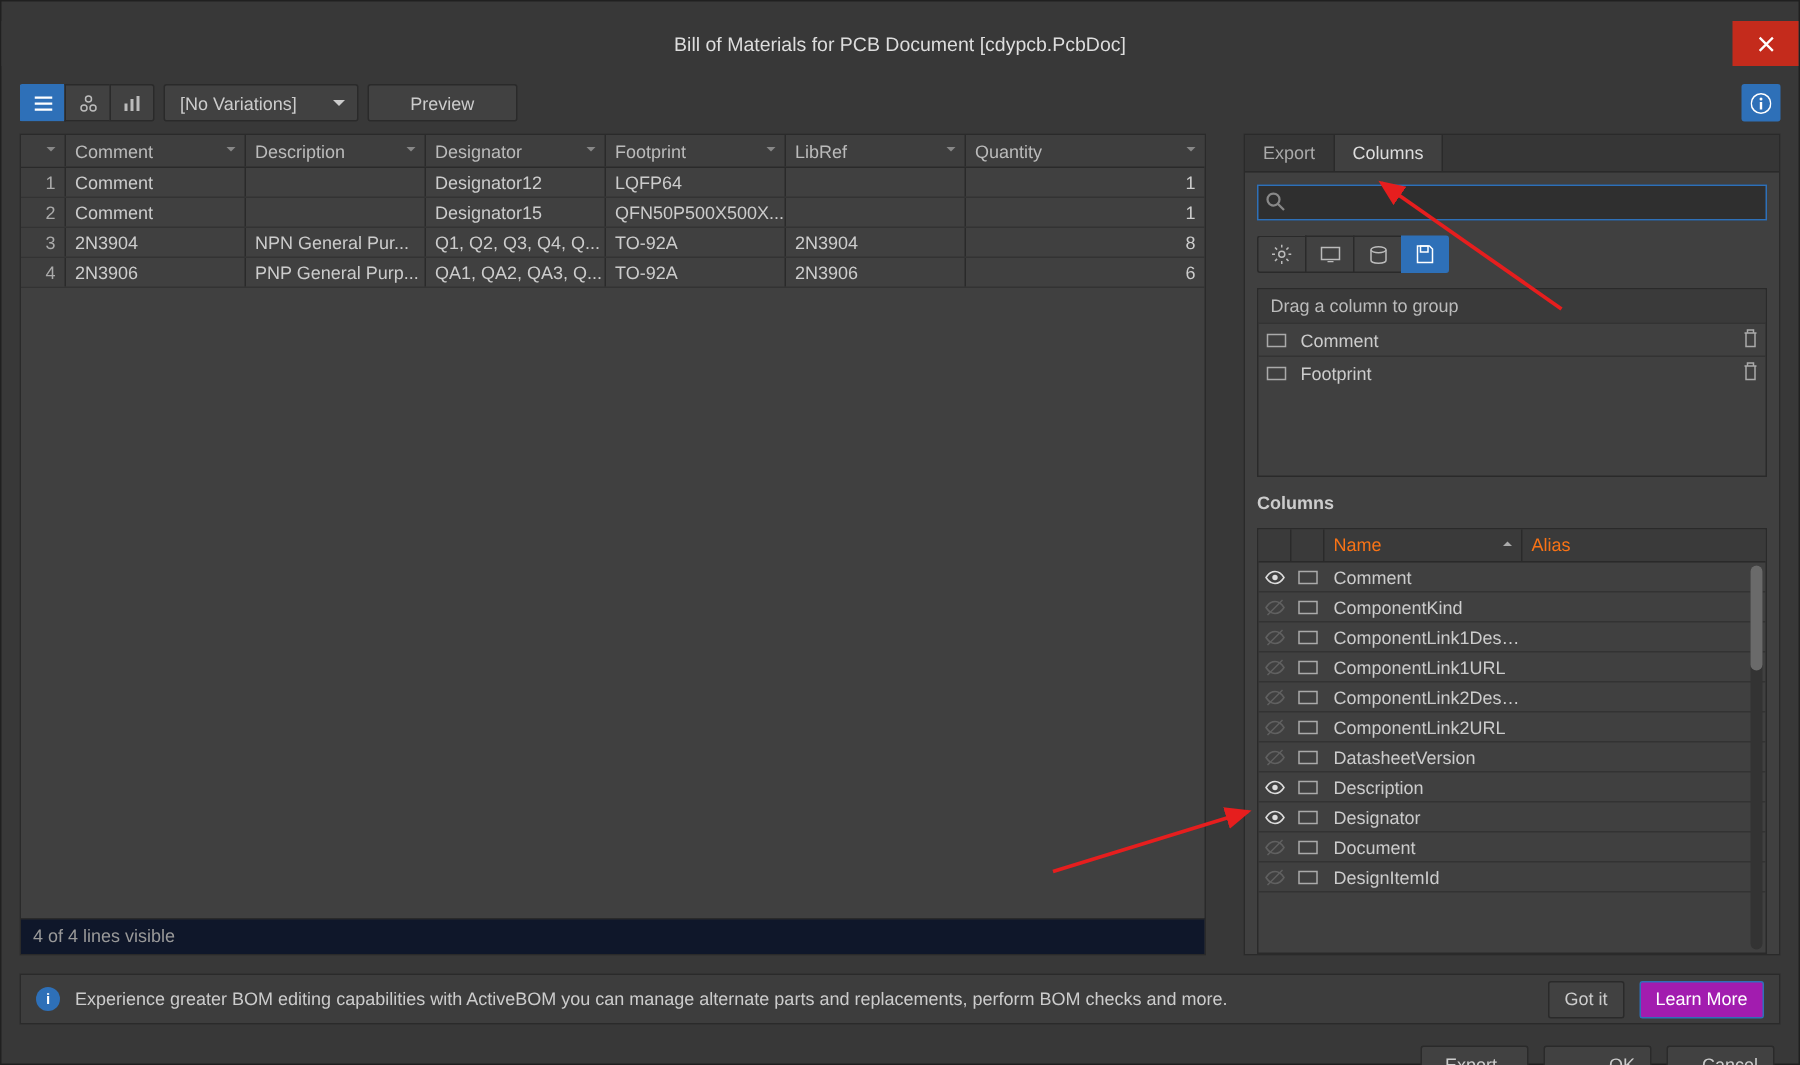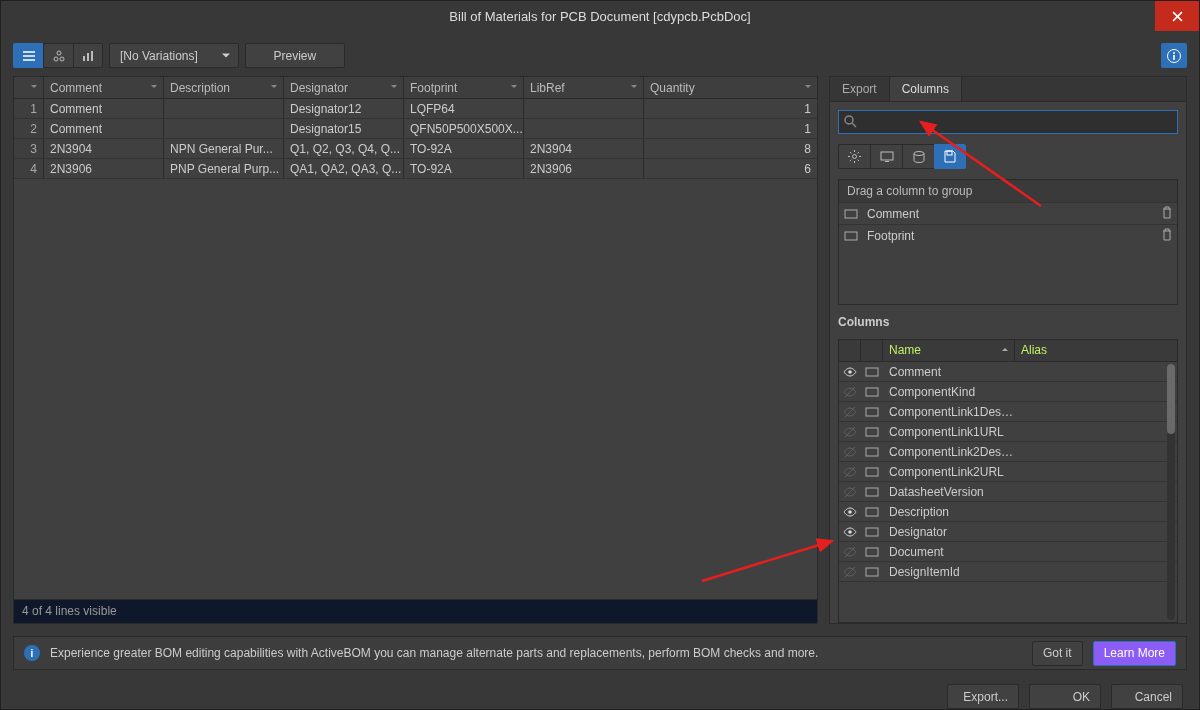--- a/index.html
+++ b/index.html
@@ -1,34 +1,34 @@
 <!DOCTYPE html>
 <html><head>
 <meta charset="utf-8">
 <style>
   * { box-sizing: border-box; margin: 0; padding: 0; }
   html, body { width: 1200px; height: 710px; overflow: hidden; font-family: "Segoe UI", Arial, sans-serif; font-size: 12px; background: #383838; color: #ccc; }
   .window { position: relative; width: 1200px; height: 710px; background: #383838; border: 1px solid #202020; }
-  .titlebar { height: 30px; background: #383838; display:flex; align-items:center; justify-content:center; position:relative; color:#ddd; font-size:13px; }
+  .titlebar { height: 30px; background: #383838; display:flex; align-items:center; justify-content:center; position:relative; color:#ddd; font-size:13px;margin-top:13px; }
   .close-btn { position:absolute; right:0; top:0; width:44px; height:30px; background:#c42b1c; display:flex; align-items:center; justify-content:center; cursor:pointer; }
   .close-btn svg { width:11px; height:11px; }
   .body { display:flex; flex-direction:column; padding:12px 12px 0 12px; height:calc(100% - 30px); }
   .toolbar { display:flex; gap:6px; align-items:center; margin-bottom:8px; }
   .btn { background:#414141; border:1px solid #2a2a2a; color:#ccc; height:25px; display:flex; align-items:center; justify-content:center; padding:0 10px; cursor:pointer; border-radius:2px; }
   .btn.icon { width:30px; padding:0; }
   .btn.dd { padding-right:40px; position:relative; min-width:110px; }
   .btn.dd::after { content:""; position:absolute; right:8px; top:50%; transform:translateY(-30%); border:4px solid transparent; border-top-color:#ccc; }
   .btn-group { display:flex; }
   .btn-group .btn { border-radius:0; border-right-width:0;}
   .btn-group .btn:first-child{ border-top-left-radius:2px;border-bottom-left-radius:2px;}
   .btn-group .btn:last-child{ border-top-right-radius:2px;border-bottom-right-radius:2px; border-right-width:1px;}
   .btn.selected { background:#2e70b8; border-color:#2e70b8; color:#fff;}
   .spacer { flex:1; }
   .info-btn { width:26px; height:25px; background:#2e70b8; border-radius:2px; display:flex; align-items:center; justify-content:center; cursor:pointer;}
-  .main-row { display:flex; gap:11px; flex:0 0 548px; }
+  .main-row { display:flex; gap:25px; flex:0 0 548px; }
   
   .grid-area { display:flex; flex-direction:column; flex:1; border:1px solid #2a2a2a; background:#404040; }
   .grid-header { display:flex; background:#3e3e3e; border-bottom:1px solid #2a2a2a; height:22px; }
   .grid-header .cell, .grid-row .cell { flex:0 0 auto; padding:3px 6px; border-right:1px solid #2a2a2a; white-space:nowrap; overflow:hidden; text-overflow:ellipsis; display:flex; align-items:center; position:relative;}
   .grid-header .cell { color:#bbb; cursor:pointer;}
   .grid-header .cell::after { content:""; position:absolute; right:6px; top:50%; transform:translateY(-50%); border:3px solid transparent; border-top-color:#888;}
   .grid-body { flex:1; overflow:hidden; }
   .grid-row { display:flex; height:20px; border-bottom:1px solid #333; }
   .col-num { width:30px; justify-content:flex-end; color:#aaa; background:#3e3e3e;}
   .col-comment { width:120px; }
@@ -55,40 +55,40 @@
   .src-btns .btn { width:32px;}
   .group-box { border:1px solid #2a2a2a; }
   .group-head { background:#3a3a3a; padding:4px 8px; color:#bbb; }
   .group-body { }
   .group-row { display:flex; align-items:center; height:22px; padding:0 4px; gap:8px; border-top:1px solid #333;}
   .group-row .glabel{ flex:1; }
   .box-icon{ display:inline-flex; width:16px; justify-content:center;}
   .trash { cursor:pointer; color:#aaa; }
   .cols-box { border:1px solid #2a2a2a; display:flex; flex-direction:column; flex:1; min-height:0;}
   .cols-head { display:flex; background:#3a3a3a; border-bottom:1px solid #2a2a2a; height:22px;}
-  .cols-head .hcell { padding:3px 6px; color:#bef264; border-right:1px solid #2a2a2a; position:relative;}
+  .cols-head .hcell { padding:3px 6px; color:#f97316; border-right:1px solid #2a2a2a; position:relative;}
   .cols-head .hname{ flex:0 0 132px; }
   .cols-head .hname::after{content:""; position:absolute; right:6px; top:50%; transform:translateY(-50%); border:3px solid transparent; border-bottom-color:#aaa; margin-top:-3px;}
   .cols-head .heye{ flex:0 0 22px;}
   .cols-head .hico{ flex:0 0 22px;}
   .cols-head .halias{ flex:1;}
   .cols-body { overflow:hidden; position:relative; flex:1;}
   .col-row { display:flex; height:20px; align-items:center; border-bottom:1px solid #333;}
   .col-row .ecell{ flex:0 0 22px; display:flex; justify-content:center; color:#888; cursor:pointer;}
   .col-row .icell{ flex:0 0 22px; display:flex; justify-content:center; color:#aaa;}
   .col-row .ncell{ flex:0 0 132px; padding-left:6px; white-space:nowrap; overflow:hidden; text-overflow:ellipsis;}
   .col-row .acell{ flex:1;}
   .col-row.vis .ecell{ color:#ddd;}
   .scroll-track{ position:absolute; right:2px; top:2px; bottom:2px; width:8px; background:#333; border-radius:4px;}
   .scroll-thumb{ position:absolute; right:2px; top:2px; width:8px; height:70px; background:#6a6a6a; border-radius:4px; cursor:pointer;}
   
   .banner { margin-top:12px; height:34px; border:1px solid #2a2a2a; background:#3d3d3d; display:flex; align-items:center; gap:10px; padding:0 10px;}
   .banner .ico{ width:16px;height:16px; border-radius:50%; background:#2e70b8; display:flex; align-items:center;justify-content:center; color:#fff; font-size:10px;font-weight:bold;}
   .banner .msg{ flex:1; color:#ccc;}
-  .banner .btn.learn { background:#8b5cf6; border-color:#2e70b8; color:#fff;}
+  .banner .btn.learn { background:#a21caf; border-color:#2e70b8; color:#fff;}
   
   .footer { display:flex; justify-content:flex-end; gap:10px; padding:14px 4px 0 0; }
   .footer .btn { min-width:72px; justify-content:flex-end; }
   
   .arrow { position:absolute; pointer-events:none; }
   svg.eye { width:14px; height:14px; }
   svg.eye-off { width:14px; height:14px; opacity:.45;}
   svg.docico{ width:14px;height:14px;}
 </style>
 </head>

